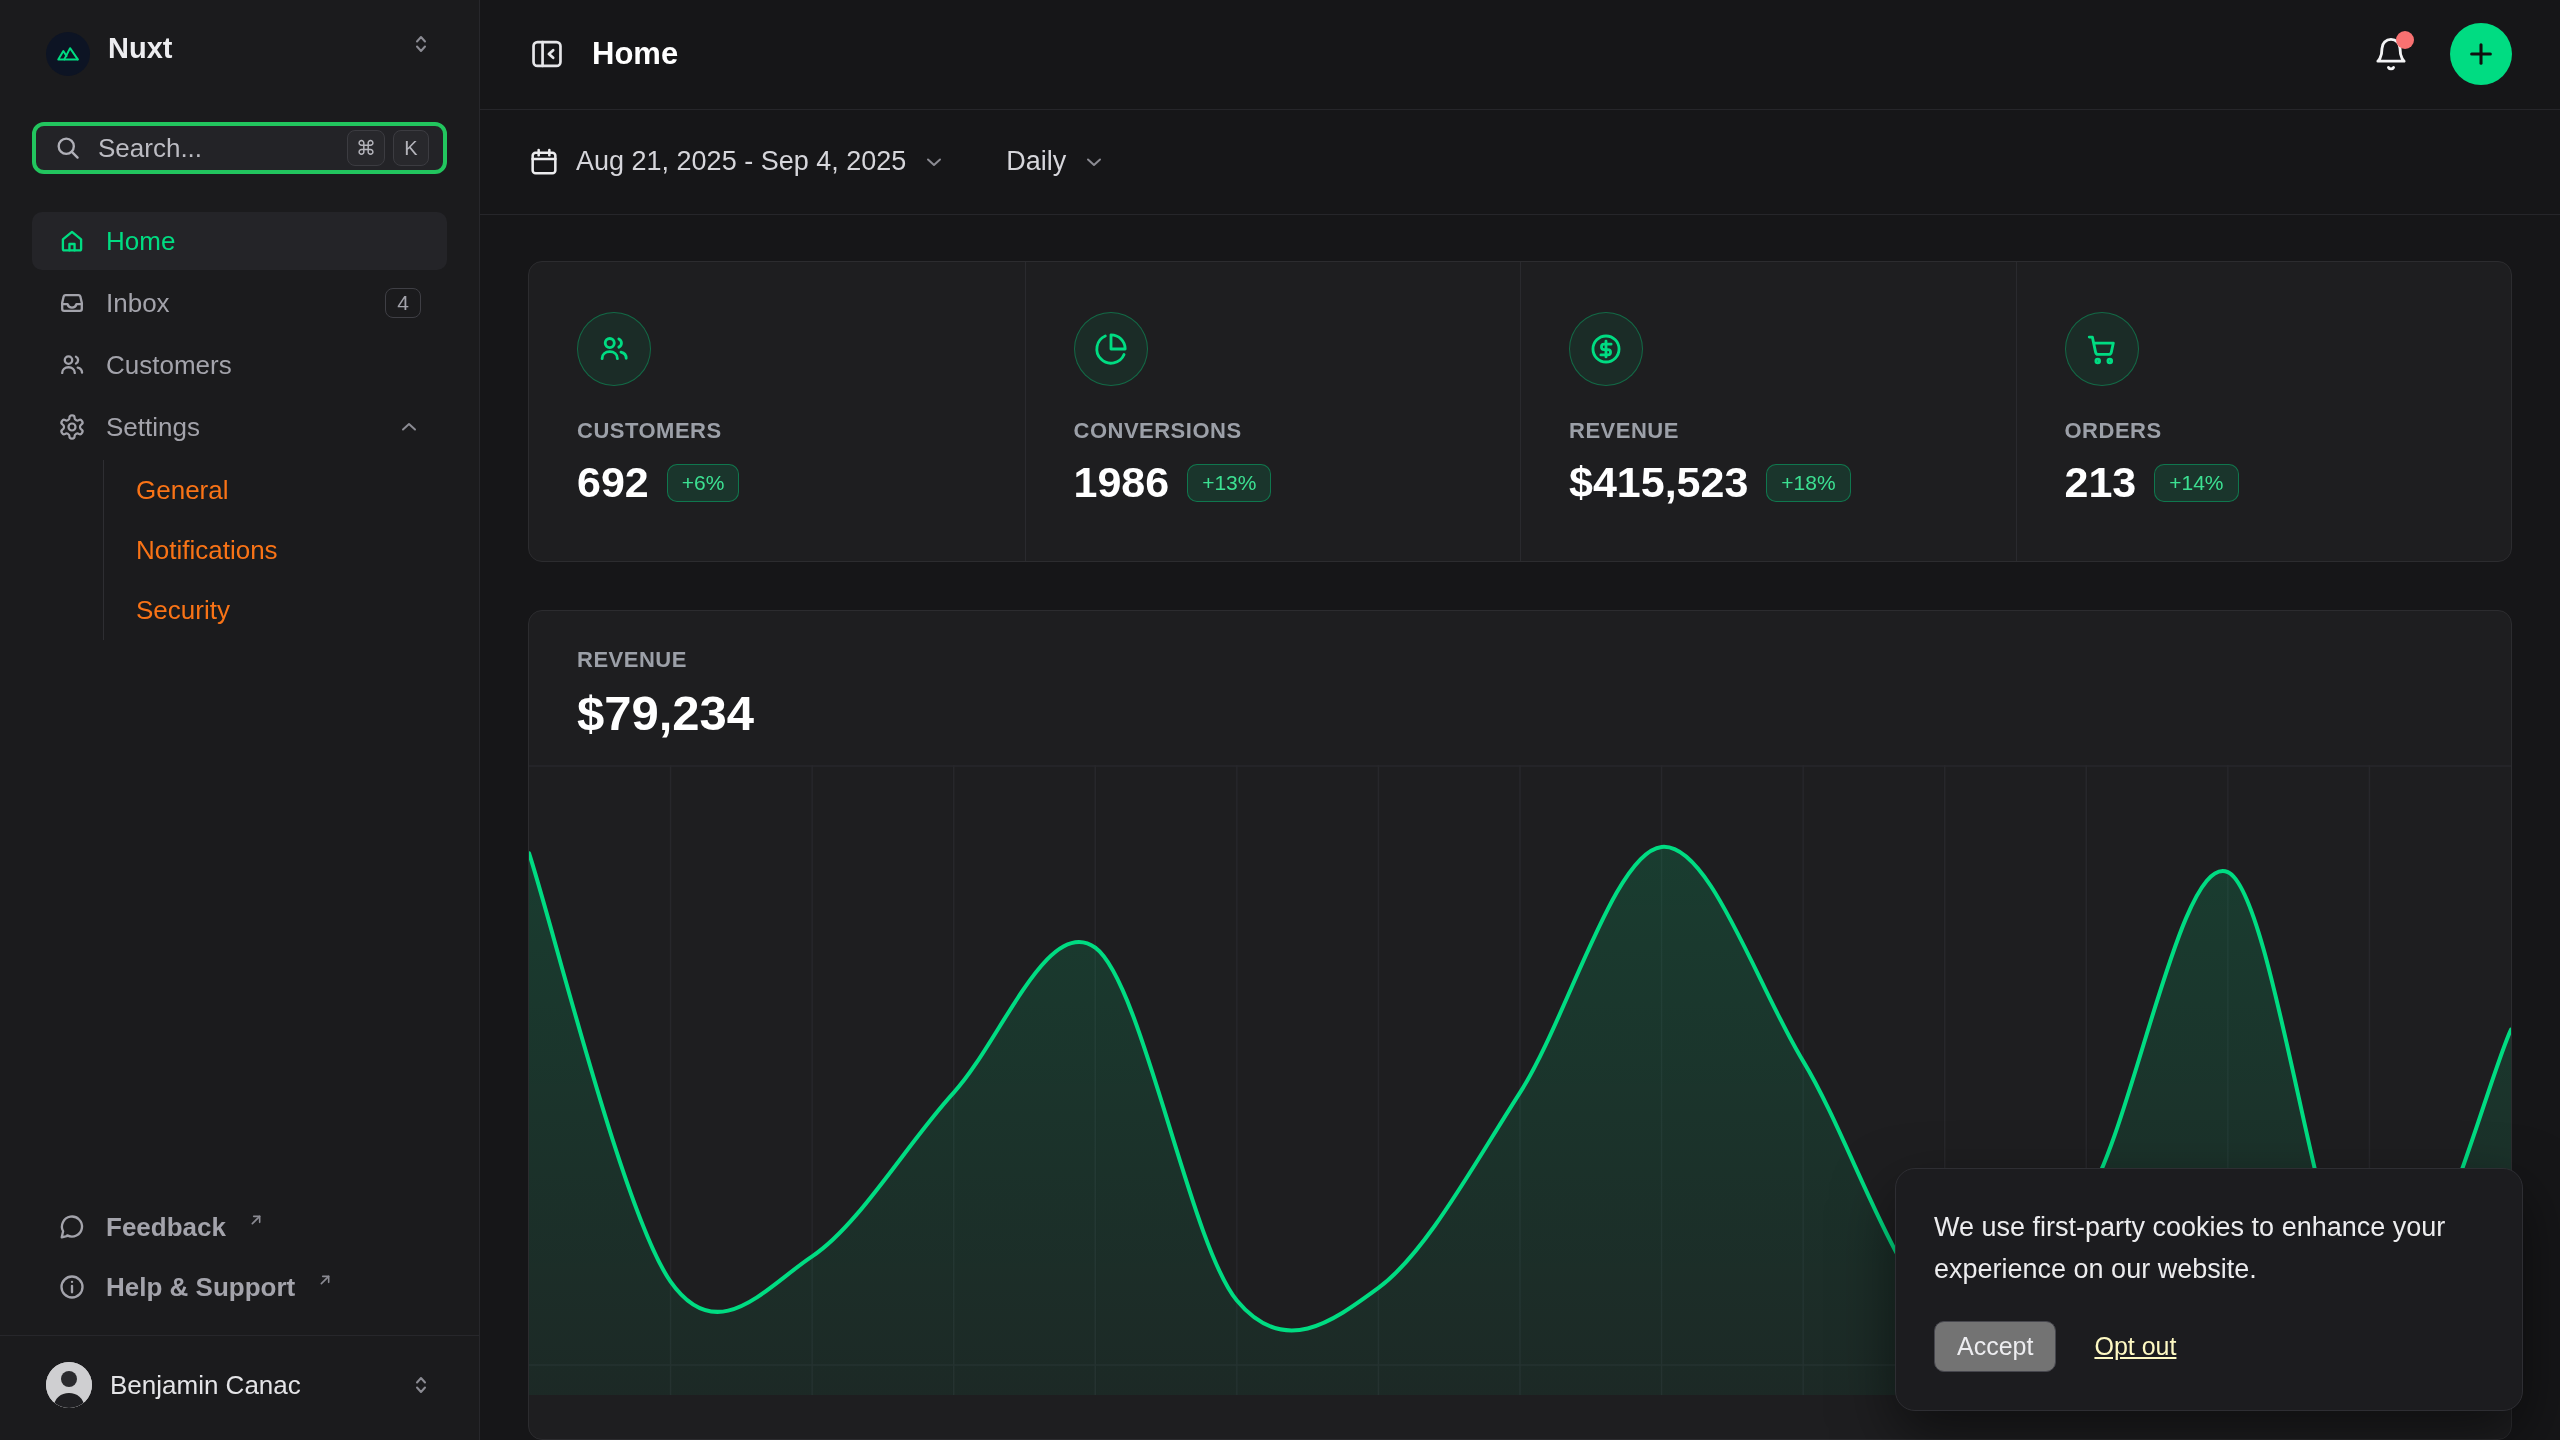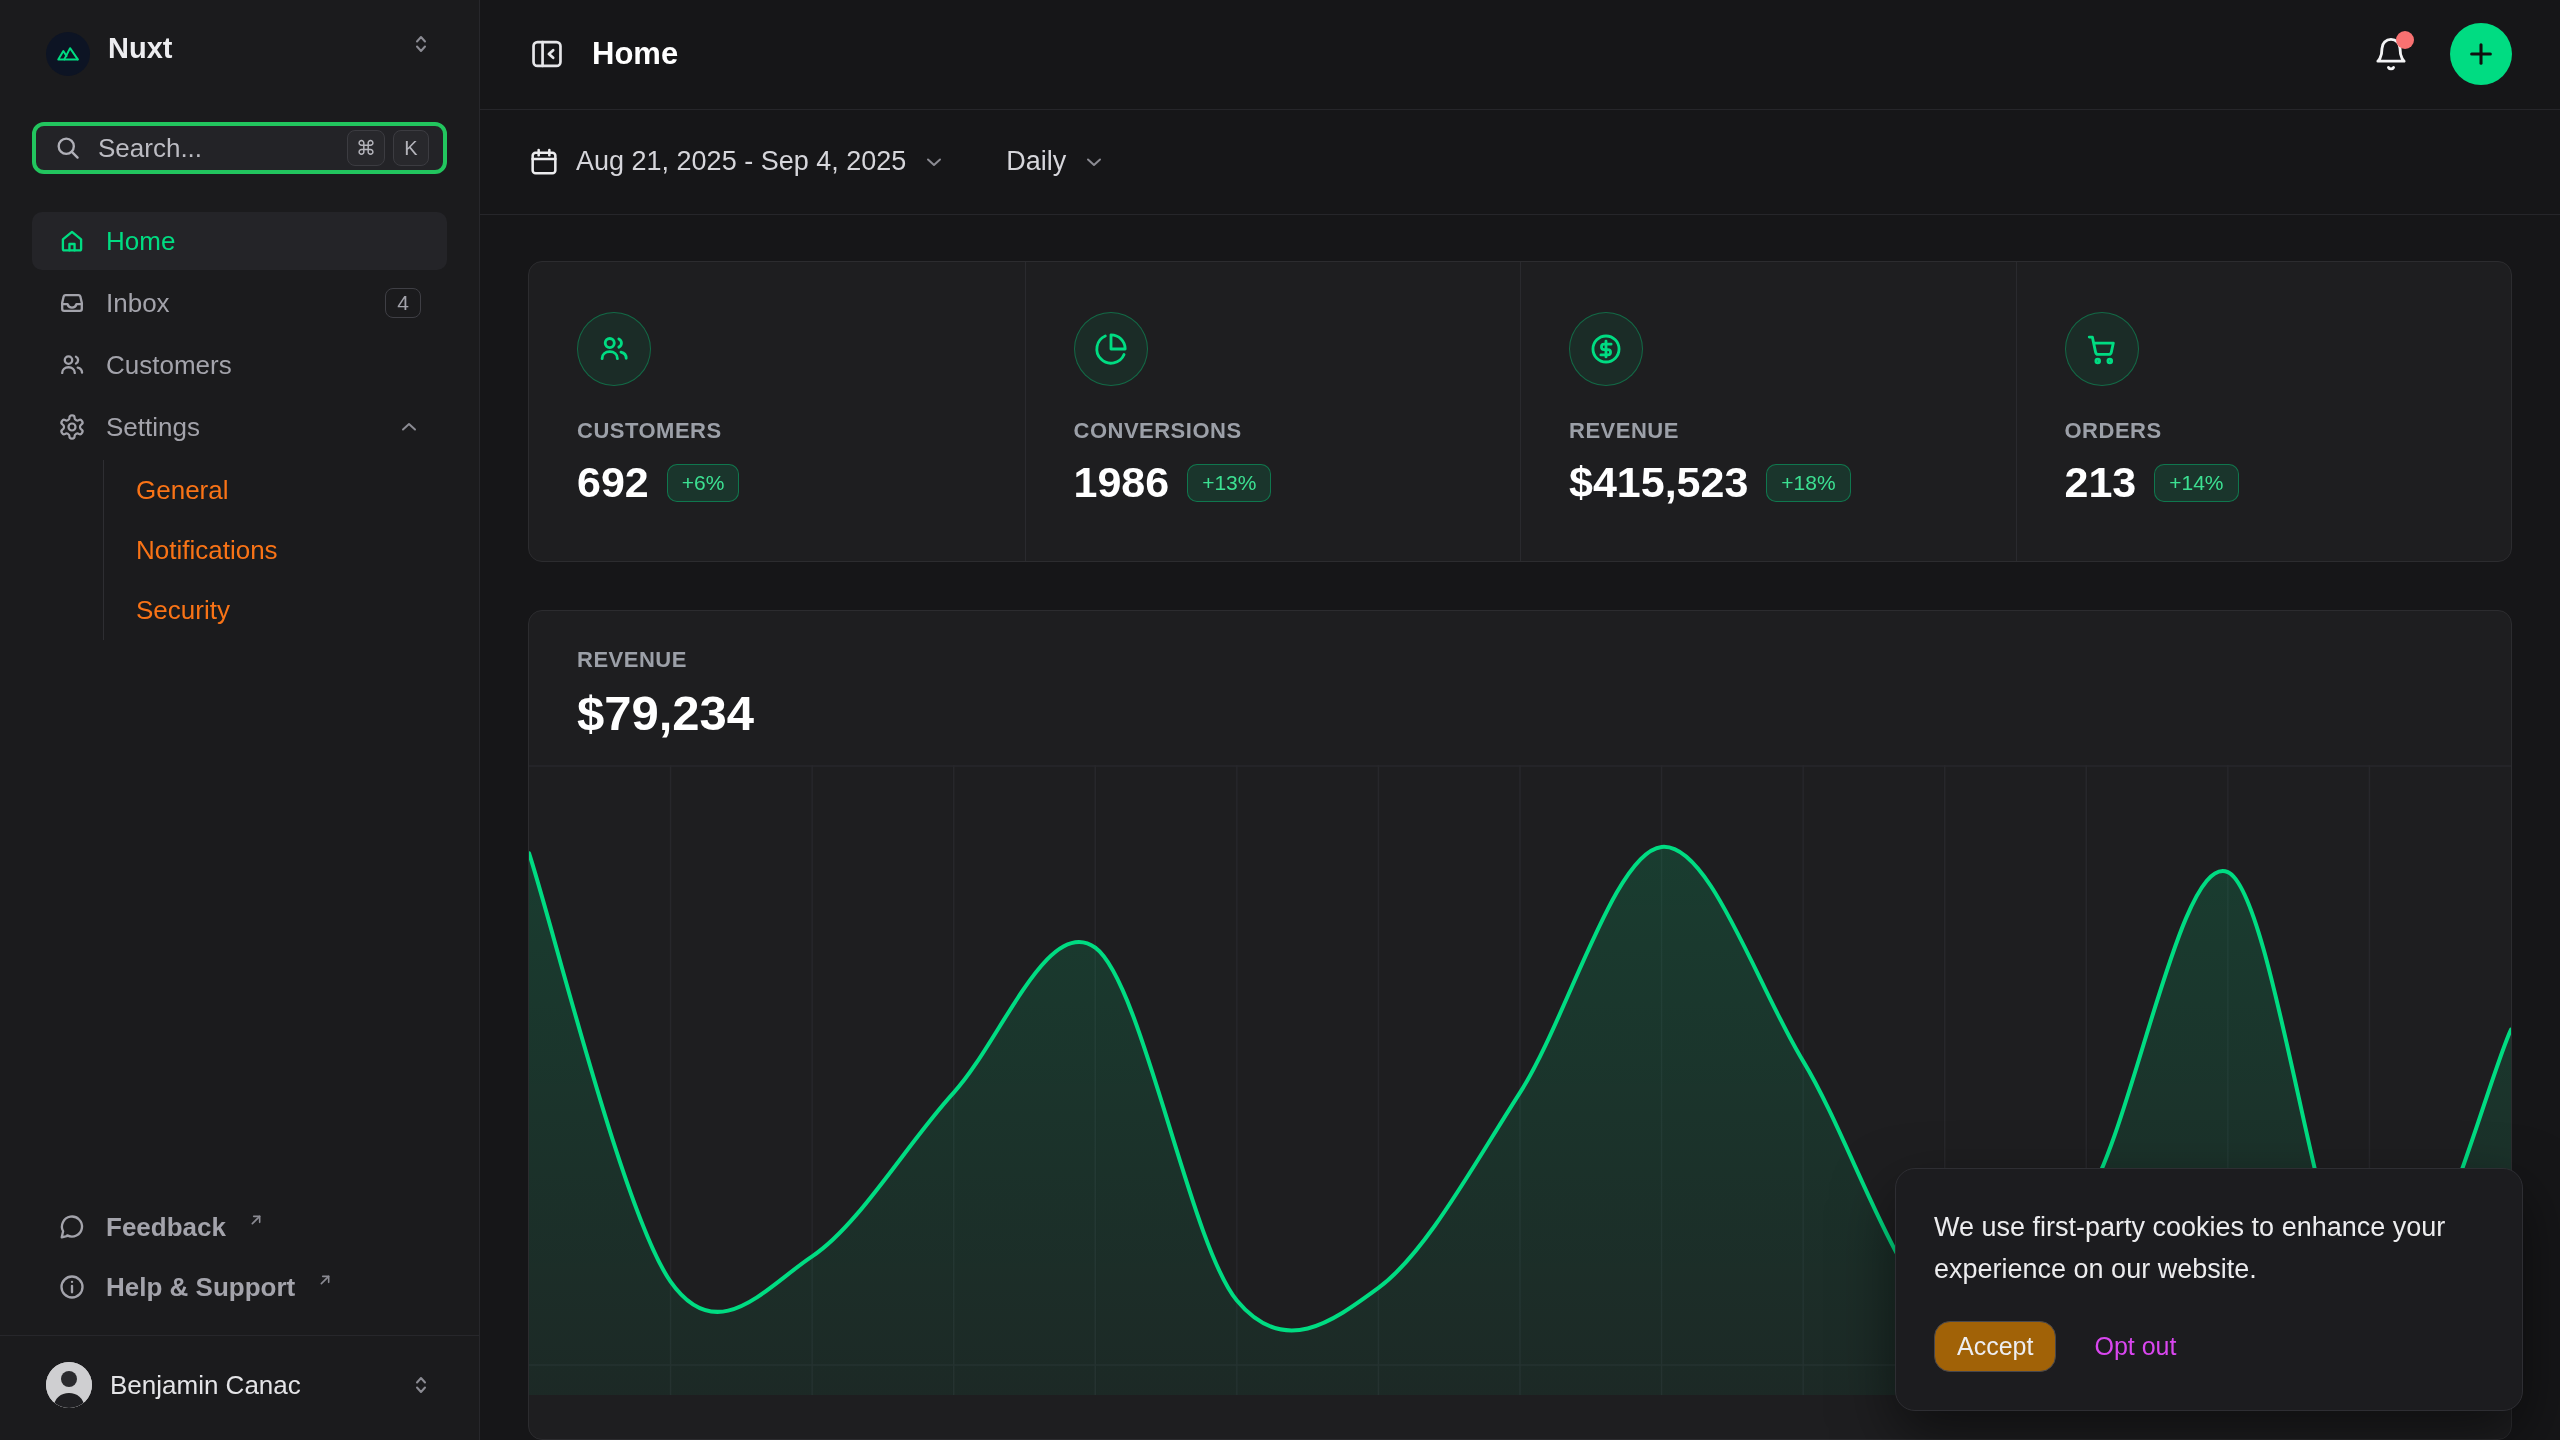--- a/index.html
+++ b/index.html
@@ -69,23 +69,23 @@
   .chart-head { padding:36px 48px 0; }
   .chart-label { font-size:22px; font-weight:600; letter-spacing:0.5px; color:#9ca0a8; }
   .chart-value { margin-top:12px; font-size:49px; font-weight:700; color:#fff; }
   #revenue-chart { display:block; width:100%; height:630px; margin-top:24px; }
 
   
   .cookie { position:fixed; right:37px; bottom:29px; width:628px; background:#1c1c1f;
     border:1px solid #2e2e33; border-radius:20px; padding:38px 38px; box-shadow:0 24px 60px rgba(0,0,0,0.5); }
   .cookie-text { font-size:27px; line-height:1.55; color:#ececee; }
   .cookie-actions { margin-top:30px; display:flex; align-items:center; gap:38px; }
-  .accept-btn { background:#a16207; border:1.5px solid #47474e; border-radius:16px;
+  .accept-btn { background:#737373; border:1.5px solid #47474e; border-radius:10px;
     color:#ededf0; font-size:25px; font-weight:500; padding:10px 22px; cursor:pointer; }
-  .optout-btn { background:none; border:none; color:#d946ef; font-size:25px; font-weight:500; cursor:pointer; }
+  .optout-btn { background:none; border:none; color:#fef9c3; font-size:25px; font-weight:500; cursor:pointer;text-decoration:underline; }
 
   svg { display:block; }
 </style>
 </head>
 <body>
 
 <div class="app">
 
   <aside class="sidebar">
 

